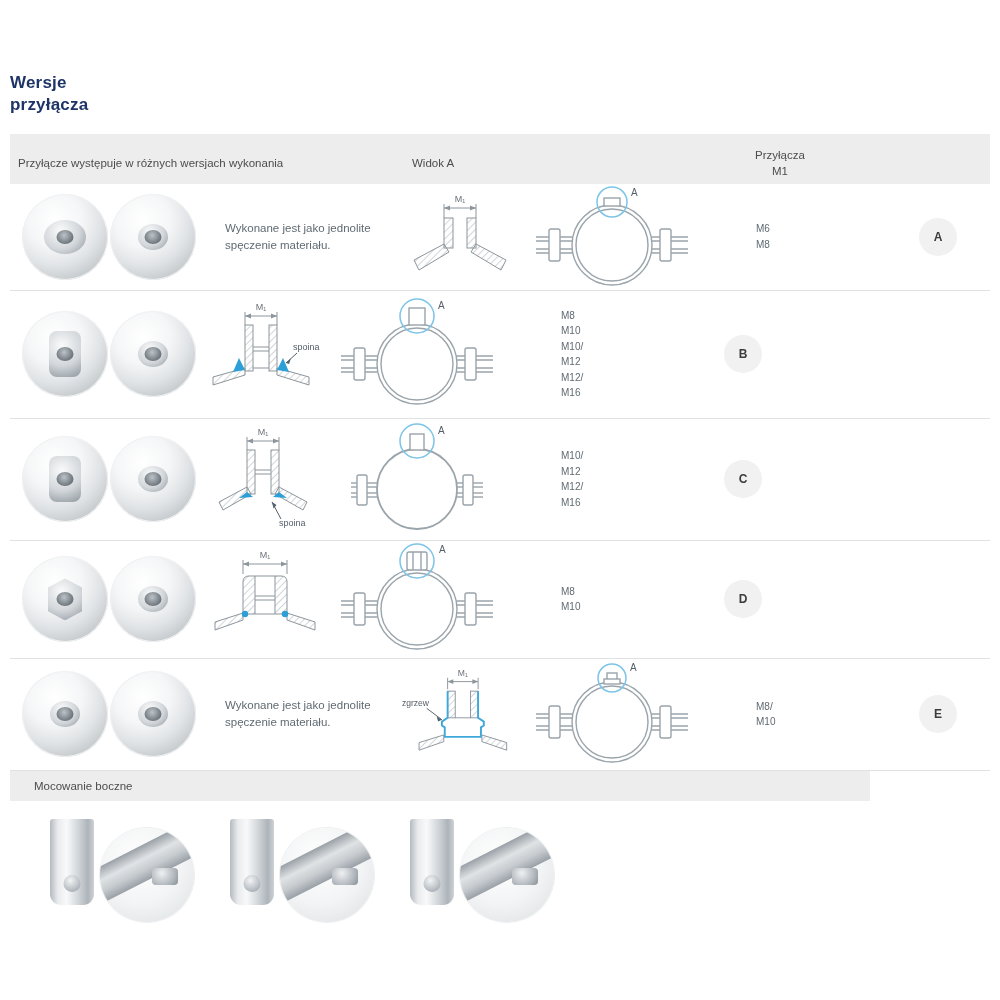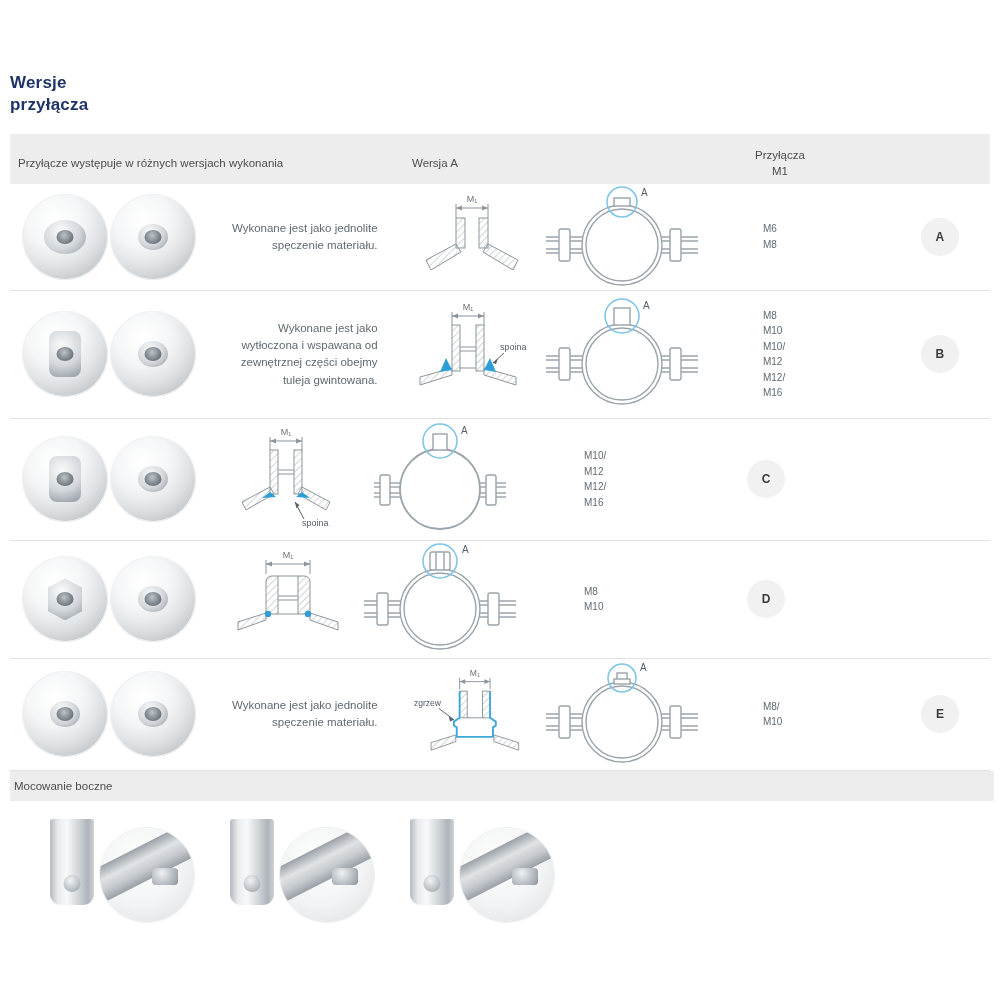--- a/index.html
+++ b/index.html
@@ -49,38 +49,38 @@
   .ph-nut.cyl { width: 32px; height: 46px; border-radius: 8px; }
   .ph-nut.hex { width: 34px; height: 42px; border-radius: 6px;
     clip-path: polygon(50% 0, 100% 22%, 100% 78%, 50% 100%, 0 78%, 0 22%); }
   .ph-nut.small { width: 30px; height: 26px; }
   .ph-hole {
     position: absolute; left: 50%; top: 50%; transform: translate(-50%,-50%);
     width: 17px; height: 14px; border-radius: 50%;
     background: radial-gradient(circle at 45% 38%, #bcc3c8, #70787f 68%, #4d545a);
   }
   .cell-desc { width: 195px; padding-left: 20px; }
-  .cell-desc .txt { width: 158px; font-size: 11.5px; line-height: 1.5; color: #5f6a72; text-align: right; }
-
-  .cell-cross { width: 120px; display: flex; justify-content: center; margin-left: 23px; }
+  .cell-desc .txt { width: 158px; font-size: 11.5px; line-height: 1.5; color: #5f6a72; }
+
+  .cell-cross { width: 120px; display: flex; justify-content: center; }
   .cell-clamp { width: 180px; display: flex; justify-content: center; }
 
   .cell-m1 { width: 160px; padding-left: 56px; font-size: 10px; line-height: 1.55;
              color: #5f6a72; white-space: pre-line; }
   .cell-version { width: 130px; display: flex; justify-content: center; }
   .version-badge {
     width: 38px; height: 38px; border-radius: 50%; background: #f1f1f2;
     display: flex; align-items: center; justify-content: center;
     font-size: 12px; font-weight: 700; color: #3c3c3c; margin-left: 26px;
   }
 
   
   .section-bar {
-    margin: 0 10px; width: 984px; height: 30px; background: #ededed;
-    display: flex; align-items: center; padding-left: 4px;
+    margin: 0 10px; width: 860px; height: 30px; background: #ededed;
+    display: flex; align-items: center; padding-left: 24px;
     font-size: 11.5px; color: #4d4d4d;
   }
   .pairs { display: flex; margin: 13px 0 0 40px; gap: 20px; }
   .pair { position: relative; width: 160px; height: 122px; }
   .strap {
     position: absolute; left: 10px; top: 5px; width: 44px; height: 86px;
     border-radius: 3px 3px 11px 11px;
     background: linear-gradient(90deg, #b4bac0 0%, #e9ebed 18%, #f8f9fa 38%, #d5d9dc 62%, #adb4ba 86%, #ced2d5 100%);
   }
   .strap .bolt-head {
@@ -104,21 +104,21 @@
 </style>
 </head>
 <body>
 
 <div class="page">
 
   <h1 class="page-title"><span>Wersje</span><br><span>przyłącza</span></h1>
 
   <div class="thead">
     <div class="hc1">Przyłącze występuje w różnych wersjach wykonania</div>
-    <div class="hc2">Wersja A</div>
+    <div class="hc2">Widok A</div>
     <div class="hc3"><span>Przyłącza</span><br><span>M1</span></div>
   </div>
 
   <div class="table">
 
     <div class="row r0">
       <div class="cell-photos">
         <div class="photo">
             <div class="ph-nut">
               <div class="ph-hole"></div>
@@ -188,23 +188,20 @@
             <div class="ph-nut cyl">
               <div class="ph-hole"></div>
             </div>
           </div>
         <div class="photo">
             <div class="ph-nut small">
               <div class="ph-hole"></div>
             </div>
           </div>
       </div>
-      <div class="cell-desc">
-          <div class="txt">Wykonane jest jako wytłoczona i wspawana od zewnętrznej części obejmy tuleja gwintowana.</div>
-        </div>
       <div class="cell-cross">
         <svg width="120" height="108" viewBox="0 0 120 108">
           <defs>
               <pattern id="hB" patternUnits="userSpaceOnUse" width="5" height="5" patternTransform="rotate(45)">
                 <line x1="0" y1="0" x2="0" y2="5" stroke="#aab2b8" stroke-width="1.1"></line>
               </pattern>
             </defs>
           <g stroke="#8c959c" stroke-width="1" fill="none">
             <line x1="40" y1="12" x2="40" y2="25"></line>
               <line x1="72" y1="12" x2="72" y2="25"></line>

